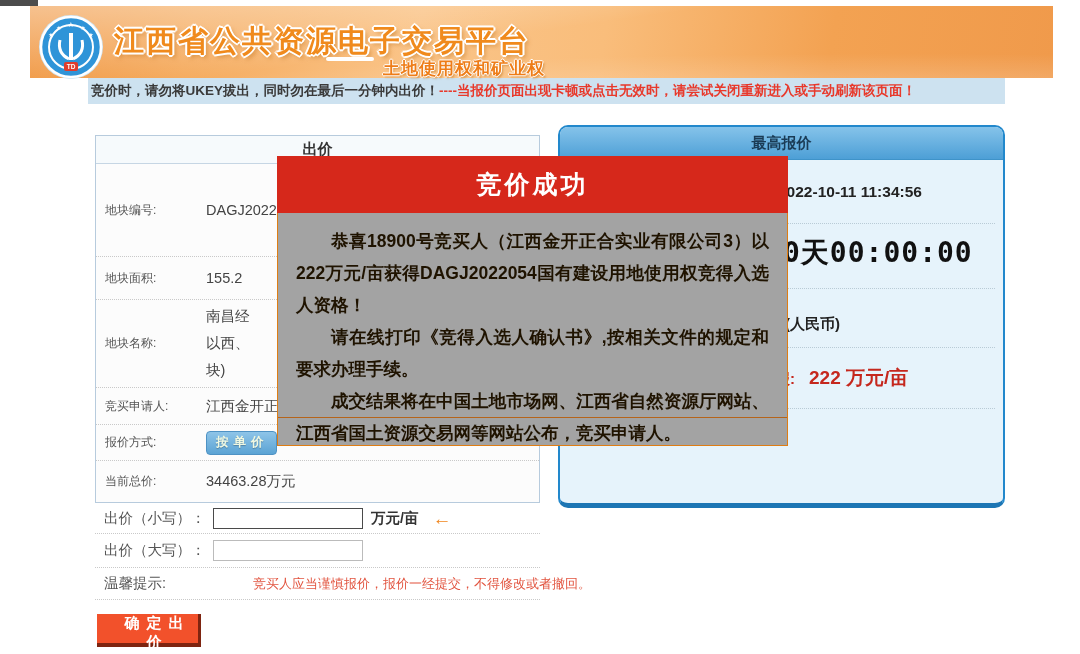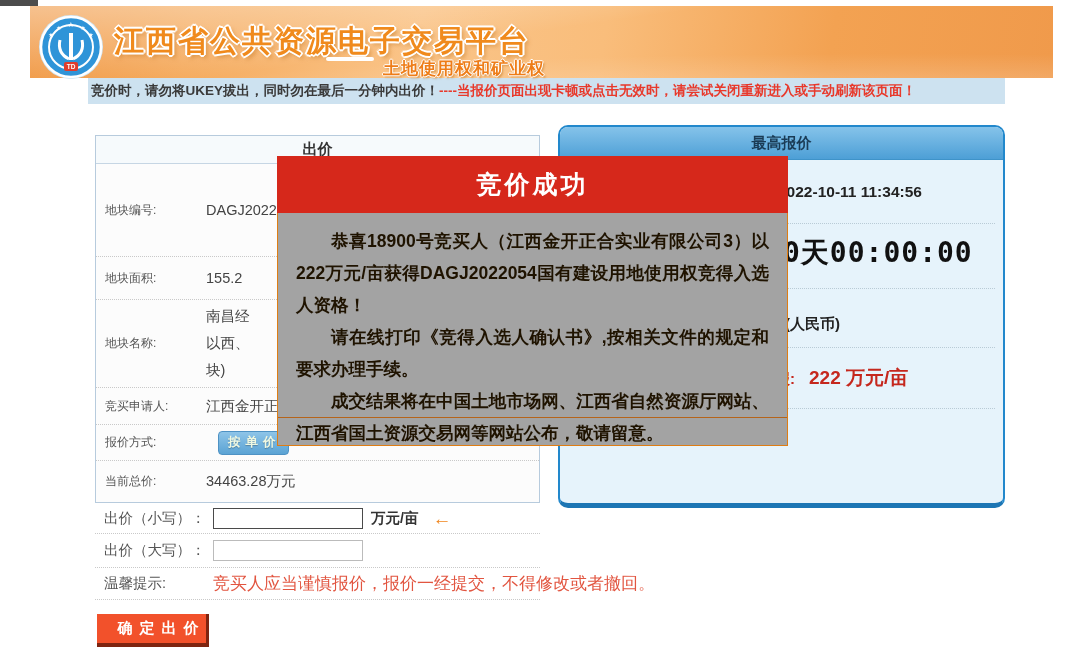--- a/index.html
+++ b/index.html
@@ -34,39 +34,39 @@
 
   
   .bid-panel { position:absolute; left:95px; top:135px; width:445px; height:368px;
     background:#fcfcfc; border:1px solid #b7cbdd; z-index:1; }
   .bp-header { height:28px; background:#f6fafc; border-bottom:1px solid #c6d6e4;
     display:flex; align-items:center; justify-content:center;
     font-size:15px; font-weight:bold; color:#333; }
   .bp-row { position:relative; display:flex; align-items:center; border-bottom:1px dotted #c9c9c9; }
   .bp-row:last-child { border-bottom:none; }
   .bp-row.h1 { height:93px; } .bp-row.h2 { height:43px; } .bp-row.h3 { height:88px; }
-  .bp-row.h4 { height:37px; } .bp-row.h5 { height:36px;gap:12px; } .bp-row.h6 { height:41px; }
+  .bp-row.h4 { height:37px; } .bp-row.h5 { height:36px; } .bp-row.h6 { height:41px; }
   .bp-label { width:110px; padding-left:9px; font-size:12px; color:#555; flex-shrink:0; }
   .bp-value { font-size:14.5px; color:#444; white-space:nowrap; }
   .bp-lines { font-size:14.5px; color:#444; line-height:27px; white-space:nowrap; }
   .badge { display:inline-block; background:linear-gradient(#8ec4e8,#5ba3d4); color:#eff8e2;
     border:1px solid #4e92c4; border-radius:4px; padding:2px 7px 3px 9px;
     font-size:12.5px; font-weight:bold; letter-spacing:5px; text-shadow:0 1px 1px rgba(0,0,0,.25); cursor:pointer; }
 
   
   .bid-form { position:absolute; left:95px; top:503px; width:445px; z-index:1; }
   .f-row { position:relative; display:flex; align-items:center; border-bottom:1px dotted #c9c9c9; }
   .f-row.r1 { height:31px; } .f-row.r2 { height:34px; } .f-row.r3 { height:32px; }
   .f-label { width:118px; padding-left:9px; font-size:14.5px; color:#555; flex-shrink:0; }
   .f-input { width:150px; height:21px; border:1px solid #bbb; background:#fff; font-size:13px; padding:0 4px; }
   .f-input.dark { border:1px solid #4a4a4a; }
   .f-unit { font-size:14.5px; font-weight:bold; color:#333; margin-left:8px; }
   .f-arrow { font-size:19px; font-weight:bold; color:#f0851c; margin-left:14px; line-height:1; }
-  .f-tip { font-size:17px; color:#e25540; white-space:nowrap; }
-  .submit-btn { display:block; margin-top:14px; margin-left:2px; width:112px; height:33px;
+  .f-tip { font-size:13px; color:#e25540; white-space:nowrap;margin-left:40px; }
+  .submit-btn { display:block; margin-top:14px; margin-left:2px; width:104px; height:33px;
     background:#f2512b; color:#ffffff; font-family:inherit; font-size:15px; font-weight:bold; letter-spacing:7px;
     padding-left:20px; border:none; border-right:3px solid #7e2410; border-bottom:4px solid #7e2410; cursor:pointer; }
 
   
   .high-panel { position:absolute; left:558px; top:125px; width:447px; height:383px;
     background:#e6f3fb; border:2px solid #2288cc; border-bottom:5px solid #1d76b4; border-radius:10px; z-index:1; }
   .hp-header { height:33px; background:linear-gradient(#85c3ea,#4d9fd6); border-radius:8px 8px 0 0;
     display:flex; align-items:center; justify-content:center;
     font-size:15px; font-weight:bold; color:#1a3b55; border-bottom:1px solid #3f93c9; }
   .hp-time { position:absolute; left:218px; top:56px; font-size:15.5px; font-weight:bold; color:#222;
@@ -189,18 +189,18 @@
       <span class="pl">报:</span><span class="pv">222 万元/亩</span>
     </div>
     <div class="hp-sep s4"></div>
   </section>
 
   <div class="modal">
     <div class="modal-header">竞价成功</div>
     <div class="modal-body">
       <p>恭喜18900号竞买人（江西金开正合实业有限公司3）以222万元/亩获得DAGJ2022054国有建设用地使用权竞得入选人资格！</p>
       <p>请在线打印《竞得入选人确认书》,按相关文件的规定和要求办理手续。</p>
-      <p>成交结果将在中国土地市场网、江西省自然资源厅网站、江西省国土资源交易网等网站公布，敬请留意。</p>
+      <p>成交结果将在中国土地市场网、江西省自然资源厅网站、江西省国土资源交易网等网站公布，竞买申请人。</p>
       <div class="modal-footer-line"></div>
     </div>
   </div>
 
 </div>
 
 </body></html>

